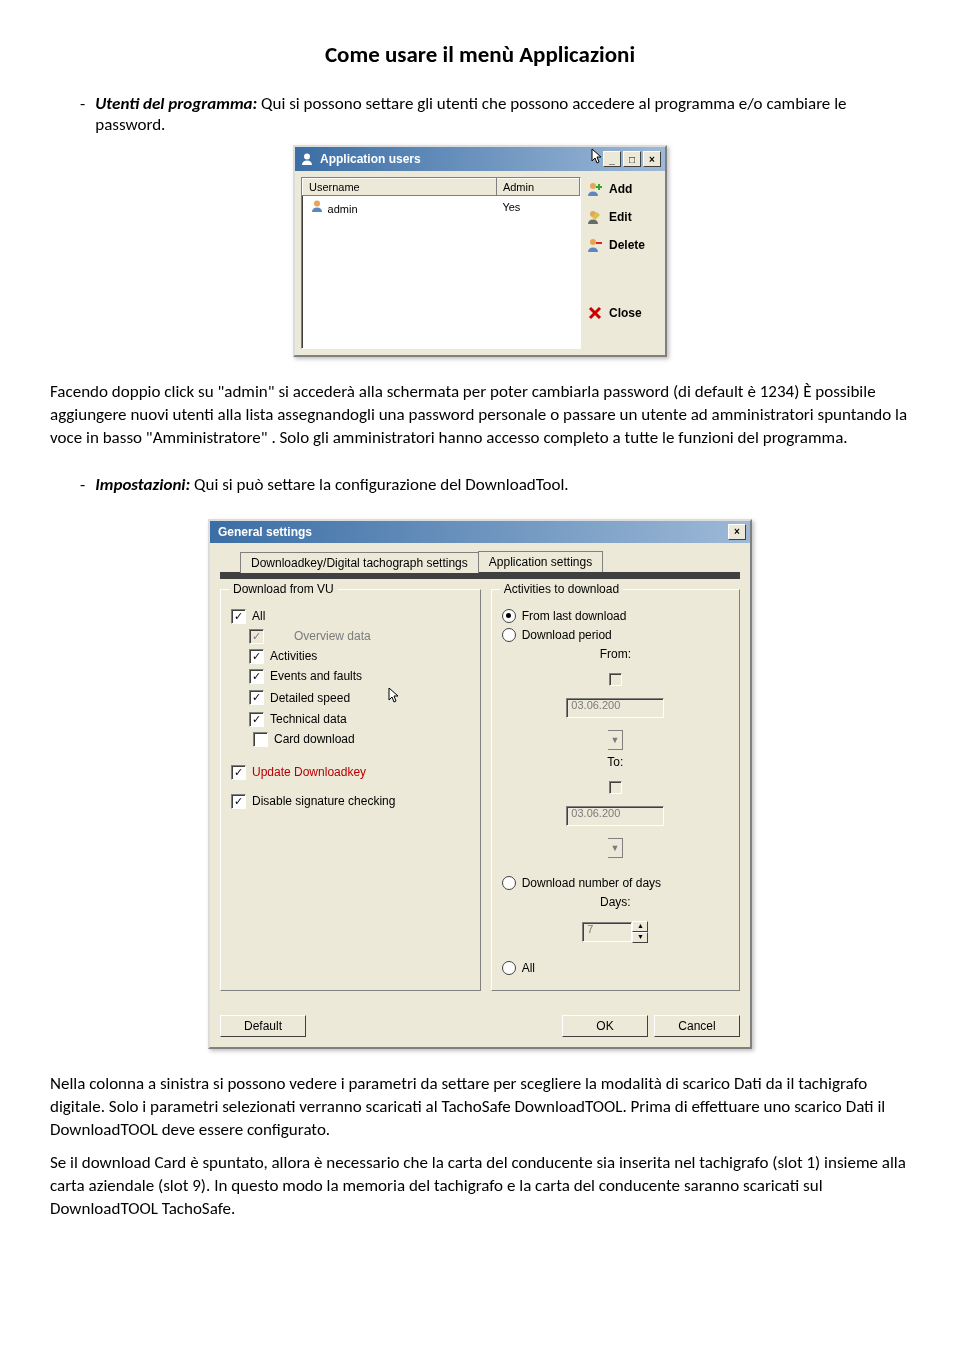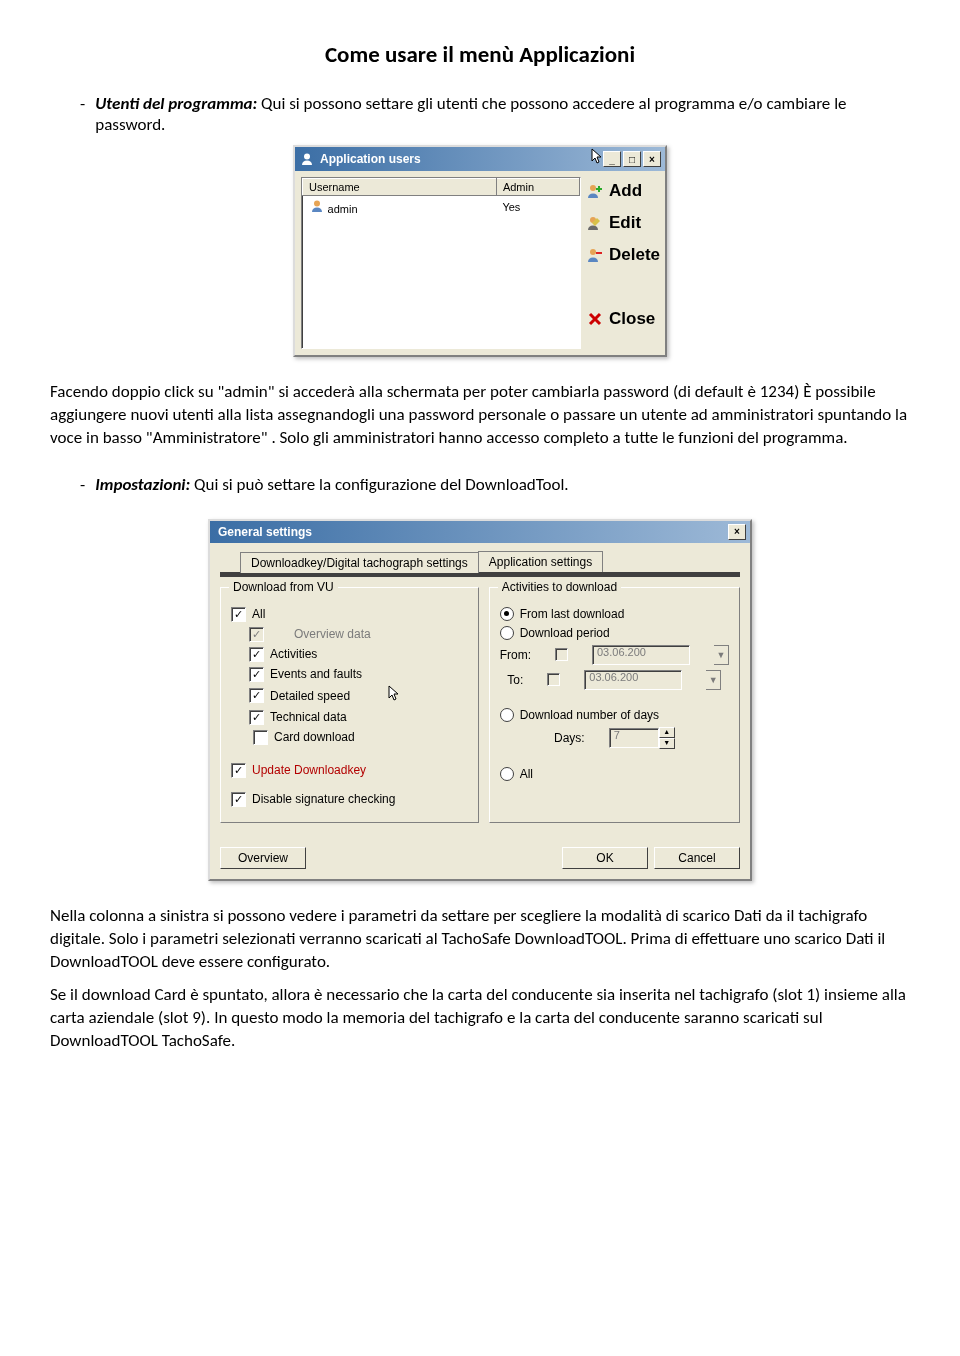--- a/index.html
+++ b/index.html
@@ -88,27 +88,27 @@
     text-align:center;
   }
 
   
   .w1 { width: 370px; }
   .w1-body { display:flex; padding: 6px; gap: 6px; }
   .w1-list { flex:1; height: 170px; }
   .w1-list table { width: 100%; border-collapse: collapse; }
   .w1-list .row td { padding: 2px 6px; font-size: 11px; }
   .w1-actions { width: 72px; display:flex; flex-direction:column; gap: 12px; padding-top: 4px; }
-  .action { display:flex; align-items:center; gap:6px; font-weight:bold; font-size:17px;text-align:center; }
+  .action { display:flex; align-items:center; gap:6px; font-weight:bold; font-size:12px;text-align:center; }
   .ico { width:16px; height:16px; display:inline-flex; align-items:center; justify-content:center; }
 
   
   .w2 { width: 540px; }
   .w2-body { padding: 8px 10px 10px 10px; }
-  .tabs { display:flex; border-bottom:5px solid #404040;padding-left:20px; }
+  .tabs { display:flex; border-bottom:7px solid #404040;padding-left:20px; }
   .tab {
     padding: 3px 10px;
     border:1px solid #808080; border-bottom:none;
     background:#ece9d8;
     position:relative;
     margin-right:-1px;
     font-size:12px;
   }
   .tab.active { background:#ece9d8; top:1px; }
   .grpwrap { display:flex; gap:10px; margin-top:10px; }
@@ -135,21 +135,21 @@
   .chkbox.disabled{ background:#ece9d8; }
   .chkmark{ font-size:11px; line-height:1; }
   .radbox{
     width:12px; height:12px; border:1px solid #404040; border-radius:50%;
     background:#fff; display:inline-flex; align-items:center; justify-content:center;
   }
   .radbox .dot{ width:5px; height:5px; background:#000; border-radius:50%; }
   .disabled-txt{ color:#7b7b7b;margin-left:24px; }
   .linkblue{ color:#0b3db4; }
   .linkred{ color:#b30000; }
-  .row-right{ display:flex; align-items:center; justify-content:center; gap:24px; margin:5px 0; font-size:12px; }
+  .row-right{ display:flex; align-items:center; justify-content:flex-end; gap:12px; margin:5px 0; font-size:12px;flex-direction:column; }
   .dateinput{
     width:88px; height:18px;
     border:1px solid #808080;
     border-right-color:#fff; border-bottom-color:#fff;
     box-shadow: inset 1px 1px 0 #404040;
     background:#ece9d8; color:#7b7b7b; padding:0 4px; font-size:11px;
   }
   .spin{ display:flex; align-items:center; }
   .spinbtns{ display:flex; flex-direction:column; }
   .spinbtns span{
@@ -240,21 +240,21 @@
       <div class="action">
         <span class="ico">
           <svg width="16" height="16" viewBox="0 0 16 16">
               <circle cx="6" cy="5" r="3" fill="#e6a455"></circle>
               <path d="M1 15c0-3 2-4.5 5-4.5s5 1.5 5 4.5" fill="#5a87c2"></path>
               <path d="M9 6h6" stroke="#d22" stroke-width="2"></path>
             </svg>
         </span>
         <span>Delete</span>
       </div>
-      <div class="action" style="margin-top:32px">
+      <div class="action" style="margin-top:40px">
         <span class="ico">
           <svg width="16" height="16" viewBox="0 0 16 16">
               <path d="M3 3l10 10M13 3L3 13" stroke="#c00" stroke-width="3"></path>
             </svg>
         </span>
         <span>Close</span>
       </div>
     </div>
   </div>
 </div>
@@ -388,21 +388,21 @@
         </div>
 
         <div class="rad" style="margin-top:18px">
           <span class="radbox"></span>
           <span>All</span>
         </div>
       </div>
     </div>
 
     <div class="footer-btns">
-      <span class="btn">Overview</span>
+      <span class="btn">Default</span>
       <div class="right">
         <span class="btn">OK</span>
         <span class="btn">Cancel</span>
       </div>
     </div>
   </div>
 </div>
 
 <p>Nella colonna a sinistra si possono vedere i parametri da settare per scegliere la modalità di scarico Dati da il tachigrafo digitale. Solo i parametri selezionati verranno scaricati al TachoSafe DownloadTOOL. Prima di effettuare uno scarico Dati il DownloadTOOL deve essere configurato.</p>
 <p>Se il download Card è spuntato, allora è necessario che la carta del conducente sia inserita nel tachigrafo (slot 1) insieme alla carta aziendale (slot 9). In questo modo la memoria del tachigrafo e la carta del conducente saranno scaricati sul DownloadTOOL TachoSafe.</p>

